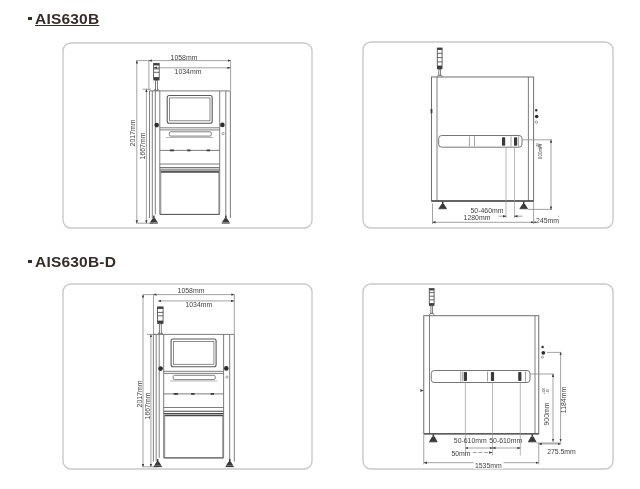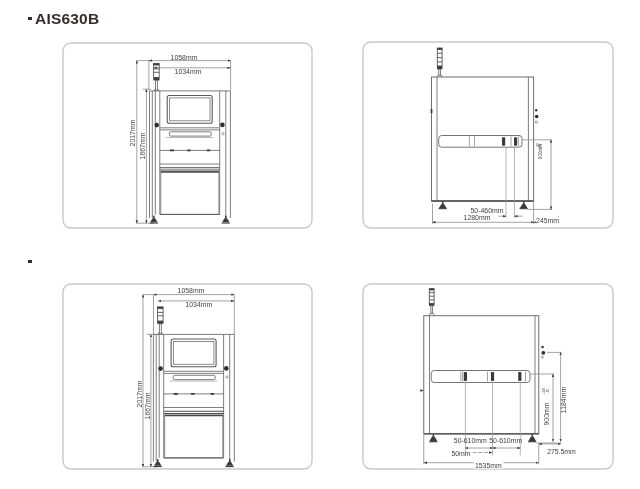--- a/index.html
+++ b/index.html
@@ -7,23 +7,24 @@
   .ttl{position:absolute;font-family:"Liberation Sans",sans-serif;font-weight:bold;font-size:15.5px;color:#362c2a;letter-spacing:0.2px;}
   .blt{position:absolute;width:3.5px;height:3.5px;background:#362c2a;}
   svg{position:absolute;left:0;top:0;}
   text{font-family:"Liberation Sans",sans-serif;fill:#413f3f;}
 </style>
 </head>
 <body>
 <div id="wrap">
 
 <div class="blt" style="left:28px;top:16.5px;"></div>
-<div class="ttl" style="left:35px;top:9.5px;">AIS630B</div>
+<div class="ttl" style="left:35px;top:9.5px;text-decoration:underline;">AIS630B</div>
 
 <div class="blt" style="left:28px;top:259.5px;"></div>
+<div class="ttl" style="left:35px;top:253px;">AIS630B-D</div>
 <svg width="640" height="489" viewBox="0 0 640 489">
 <defs>
 <marker id="ar" markerWidth="4" markerHeight="3" refX="3" refY="1.3" orient="auto-start-reverse" markerUnits="userSpaceOnUse">
   <path d="M3.4 1.3L0 0.1v2.4z" fill="#3d3d3d"></path>
 </marker>
 </defs>
 
 <rect x="63" y="43" width="249" height="185" rx="8" fill="#ffffff" stroke="#c9c9c9" stroke-width="1.4"></rect>
 <g stroke="#8b8b8b" stroke-width="0.8" fill="none">
 

